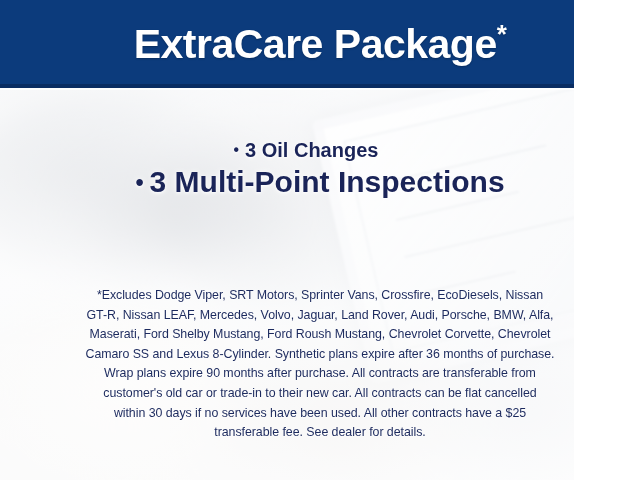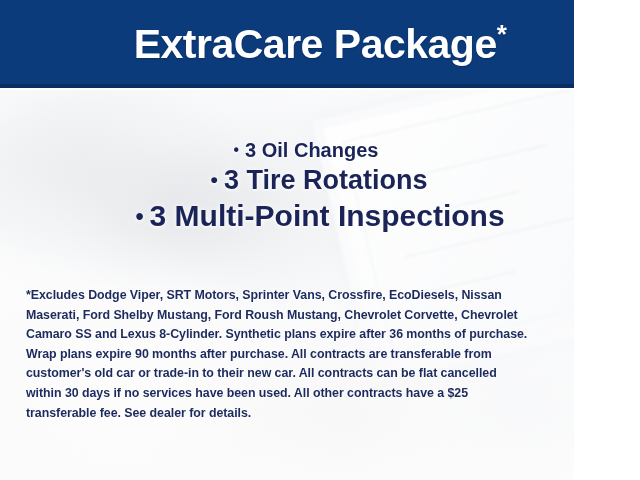--- a/index.html
+++ b/index.html
@@ -162,24 +162,24 @@
   .b1 { font-size: 20px; padding-right: 28px; }
   .b2 { font-size: 27px; padding-right: 2px; }
   .b3 { font-size: 30px; padding-right: 0px; }
 
   
   .fineprint {
     position: absolute;
     left: 26px;
     top: 286px;
     width: 588px;
-    text-align: left;
+    text-align: center;
     color: #1c2a5e;
     font-size: 12.4px;
-    font-weight: bold;
+    font-weight: normal;
     line-height: 1.58;
     letter-spacing: -0.05px;
     text-shadow: 0 1px 2px rgba(255,255,255,.95);
   }
   .fineprint p {
     margin: 0;
   }
 </style>
 </head>
 <body>
@@ -204,26 +204,26 @@
     <div class="bg-blob blob-f"></div>
     <div class="bg-veil"></div>
   </div>
 
   <div class="banner">
     <div class="banner-title"><span>ExtraCare Package</span><span class="star">*</span></div>
   </div>
 
   <div class="bullets">
     <div class="bullet-line b1"><span class="dot">•</span><span>3 Oil Changes</span></div>
-    <div class="bullet-line b2"><span class="dot">•</span><span>3 Tire Rotations</span></div>
     <div class="bullet-line b3"><span class="dot">•</span><span>3 Multi-Point Inspections</span></div>
   </div>
 
   <div class="fineprint">
     <p>*Excludes Dodge Viper, SRT Motors, Sprinter Vans, Crossfire, EcoDiesels, Nissan</p>
+    <p>GT-R, Nissan LEAF, Mercedes, Volvo, Jaguar, Land Rover, Audi, Porsche, BMW, Alfa,</p>
     <p>Maserati, Ford Shelby Mustang, Ford Roush Mustang, Chevrolet Corvette, Chevrolet</p>
     <p>Camaro SS and Lexus 8-Cylinder. Synthetic plans expire after 36 months of purchase.</p>
     <p>Wrap plans expire 90 months after purchase. All contracts are transferable from</p>
     <p>customer's old car or trade-in to their new car. All contracts can be flat cancelled</p>
     <p>within 30 days if no services have been used. All other contracts have a $25</p>
     <p>transferable fee. See dealer for details.</p>
   </div>
 
 </div>
 

